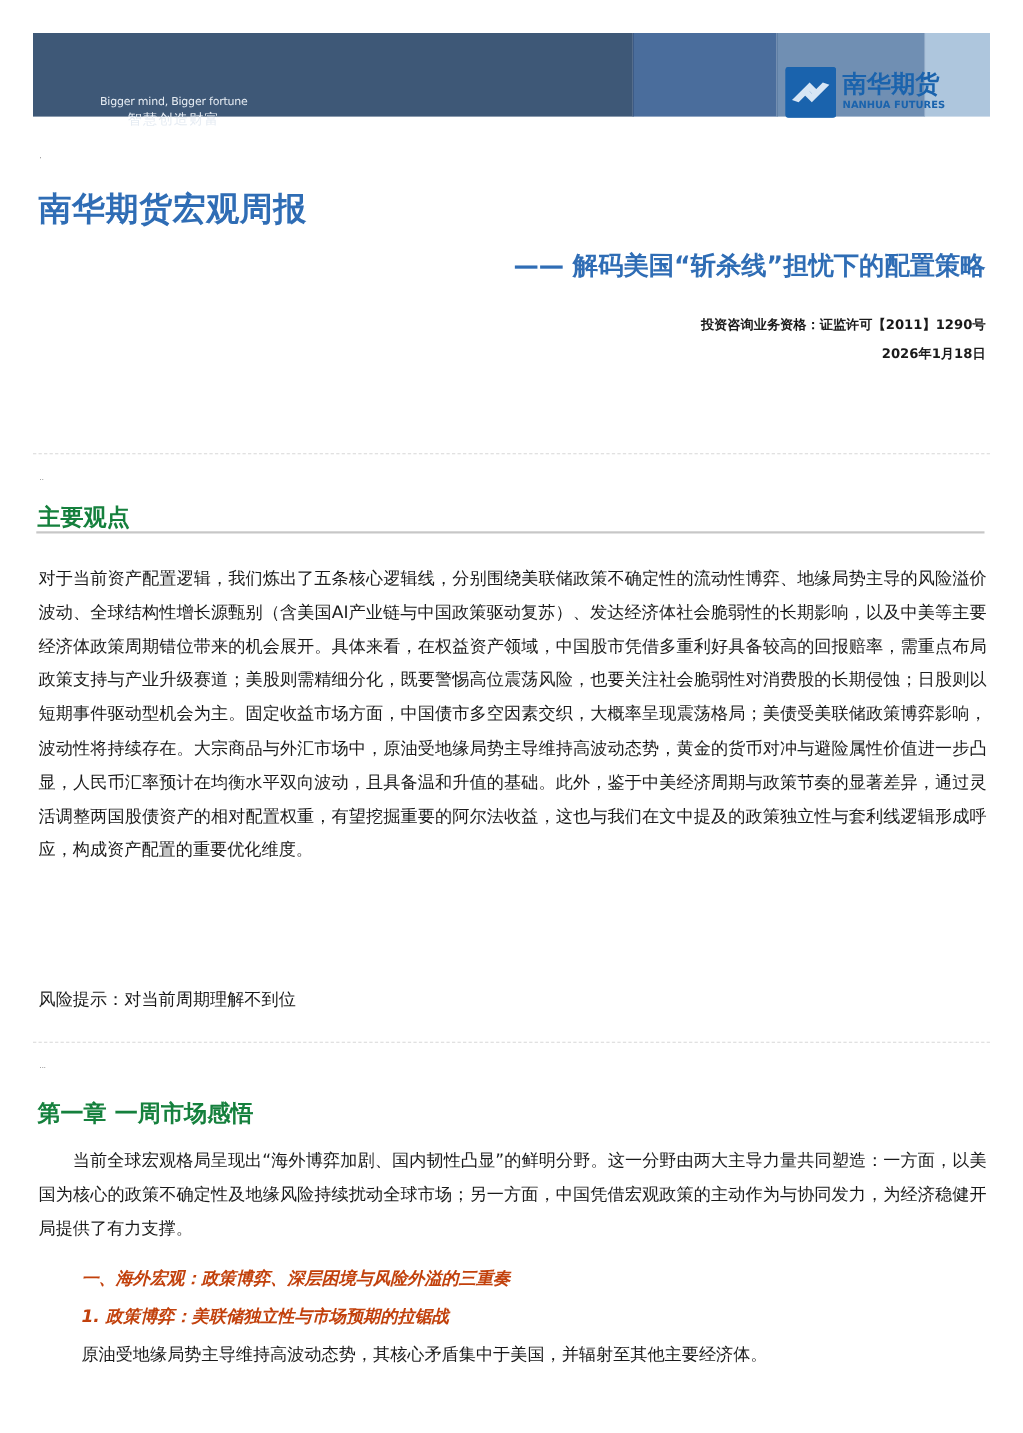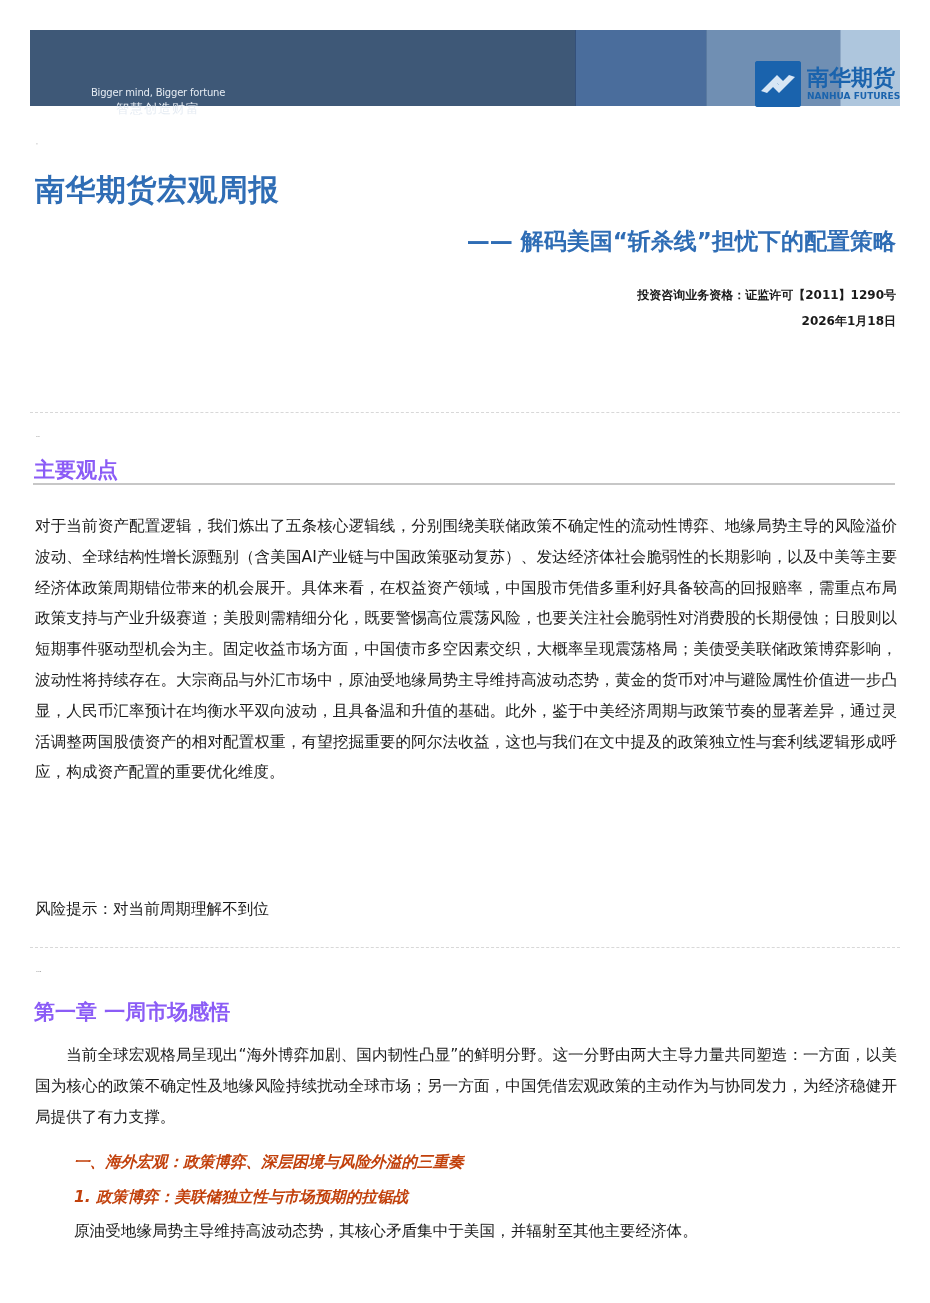--- a/index.html
+++ b/index.html
@@ -32,21 +32,21 @@
       left: 0;
       width: 256px;
       top: 57px;
       text-align: center;
       color: #e6ecf3;
     }
     .slogan-en { font-size: 10px; letter-spacing: -0.2px; }
     .slogan-cn { font-size: 13px; margin-top: 2px; letter-spacing: 1px; }
     .logo {
       position: absolute;
-      left: 755px;
+      left: 714px;
       top: 61px;
       display: flex;
       align-items: center;
     }
     .logo-mark {
       width: 46px;
       height: 46px;
       background: #1a63ad;
       border-radius: 3px;
       position: relative;
@@ -105,21 +105,21 @@
       left: 30px;
       width: 870px;
       height: 0;
       border-top: 1px dashed #d8d8d8;
     }
     .section-head {
       position: absolute;
       left: 34px;
       font-size: 21px;
       font-weight: bold;
-      color: #8b5cf6;
+      color: #15803d;
     }
     .section-rule {
       position: absolute;
       left: 33px;
       width: 862px;
       height: 2px;
       background: #c7c7c7;
     }
     .para {
       position: absolute;

